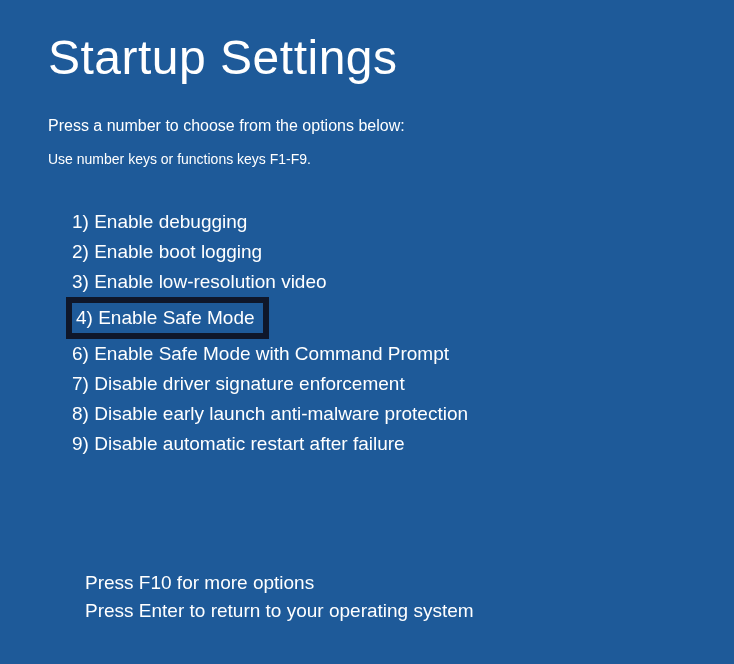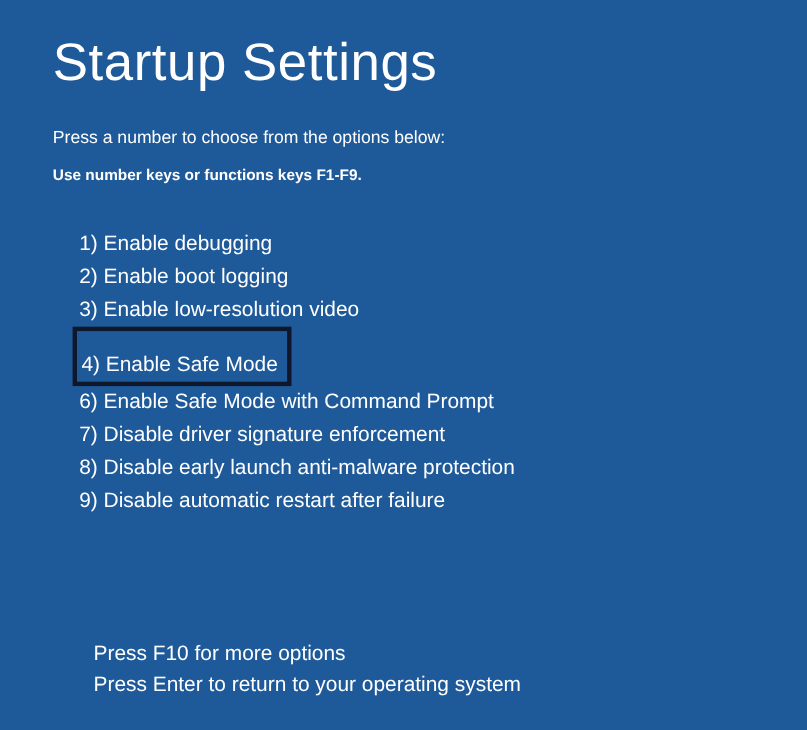--- a/index.html
+++ b/index.html
@@ -22,37 +22,37 @@
       margin-bottom: 32px;
       letter-spacing: 0.5px;
     }
     .subtitle {
       font-size: 16px;
       font-weight: 300;
       margin-bottom: 16px;
     }
     .hint {
       font-size: 14px;
-      font-weight: 700;
+      font-weight: 400;
       margin-bottom: 40px;
     }
     .options {
       margin-bottom: 110px;
       margin-left: 24px;
     }
     .option-item {
       font-size: 19px;
       font-weight: 300;
       line-height: 30px;
       white-space: nowrap;
     }
     .highlight-box {
-      border: 4px solid #0f172a;
+      border: 6px solid #0f172a;
       display: inline-block;
-      padding: 16px 8px 0 4px;
+      padding: 0 8px 0 4px;
       margin-left: -6px;
     }
     .footer-line {
       font-size: 19px;
       font-weight: 300;
       line-height: 28px;
       margin-left: 37px;
     }
   </style>
 </head>

